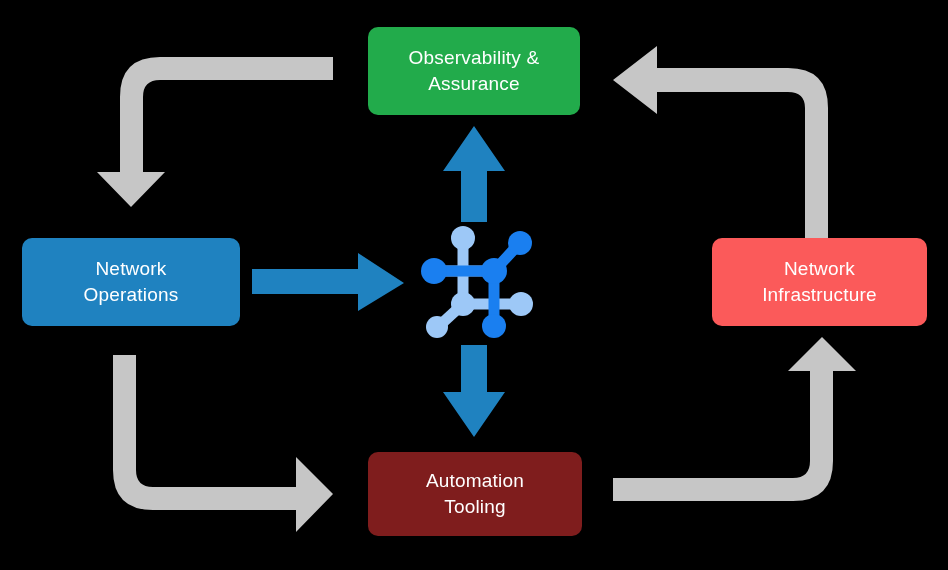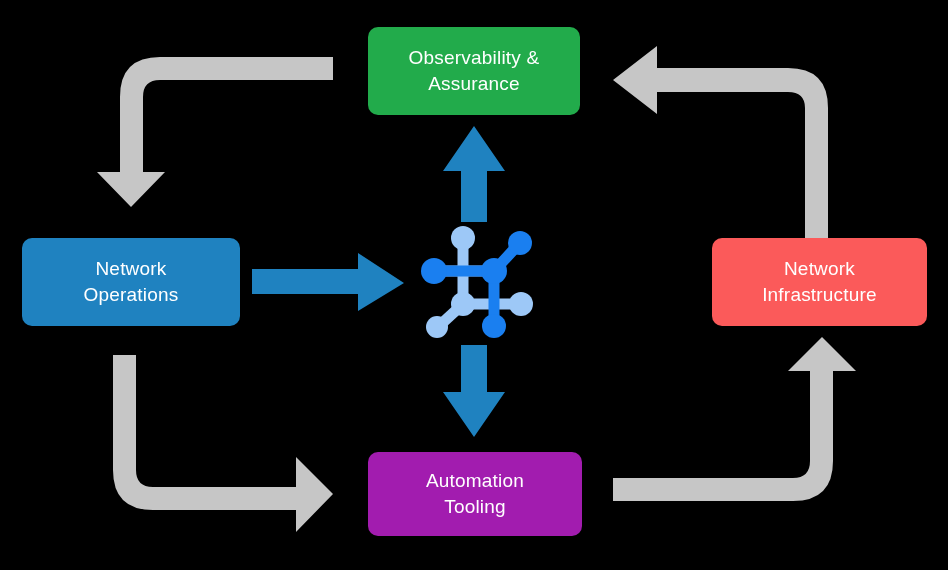--- a/index.html
+++ b/index.html
@@ -40,21 +40,21 @@
     padding: 6px 3px;
     z-index: 5;
   }
   .node-box span {
     display: block;
     white-space: pre-line;
   }
   #box-observability { left: 368px; top: 27px;  width: 212px; height: 88px; background: #22ab4b; }
   #box-operations    { left: 22px;  top: 238px; width: 218px; height: 88px; background: #1f82c0; }
   #box-infrastructure{ left: 712px; top: 238px; width: 215px; height: 88px; background: #fb5a5a; }
-  #box-automation    { left: 368px; top: 452px; width: 214px; height: 84px; background: #a21caf; }
+  #box-automation    { left: 368px; top: 452px; width: 214px; height: 84px; background: #7f1d1d; }
   #center-icon {
     position: absolute;
     left: 420px;
     top: 222px;
     width: 116px;
     height: 116px;
     z-index: 6;
   }
 </style>
 </head>

